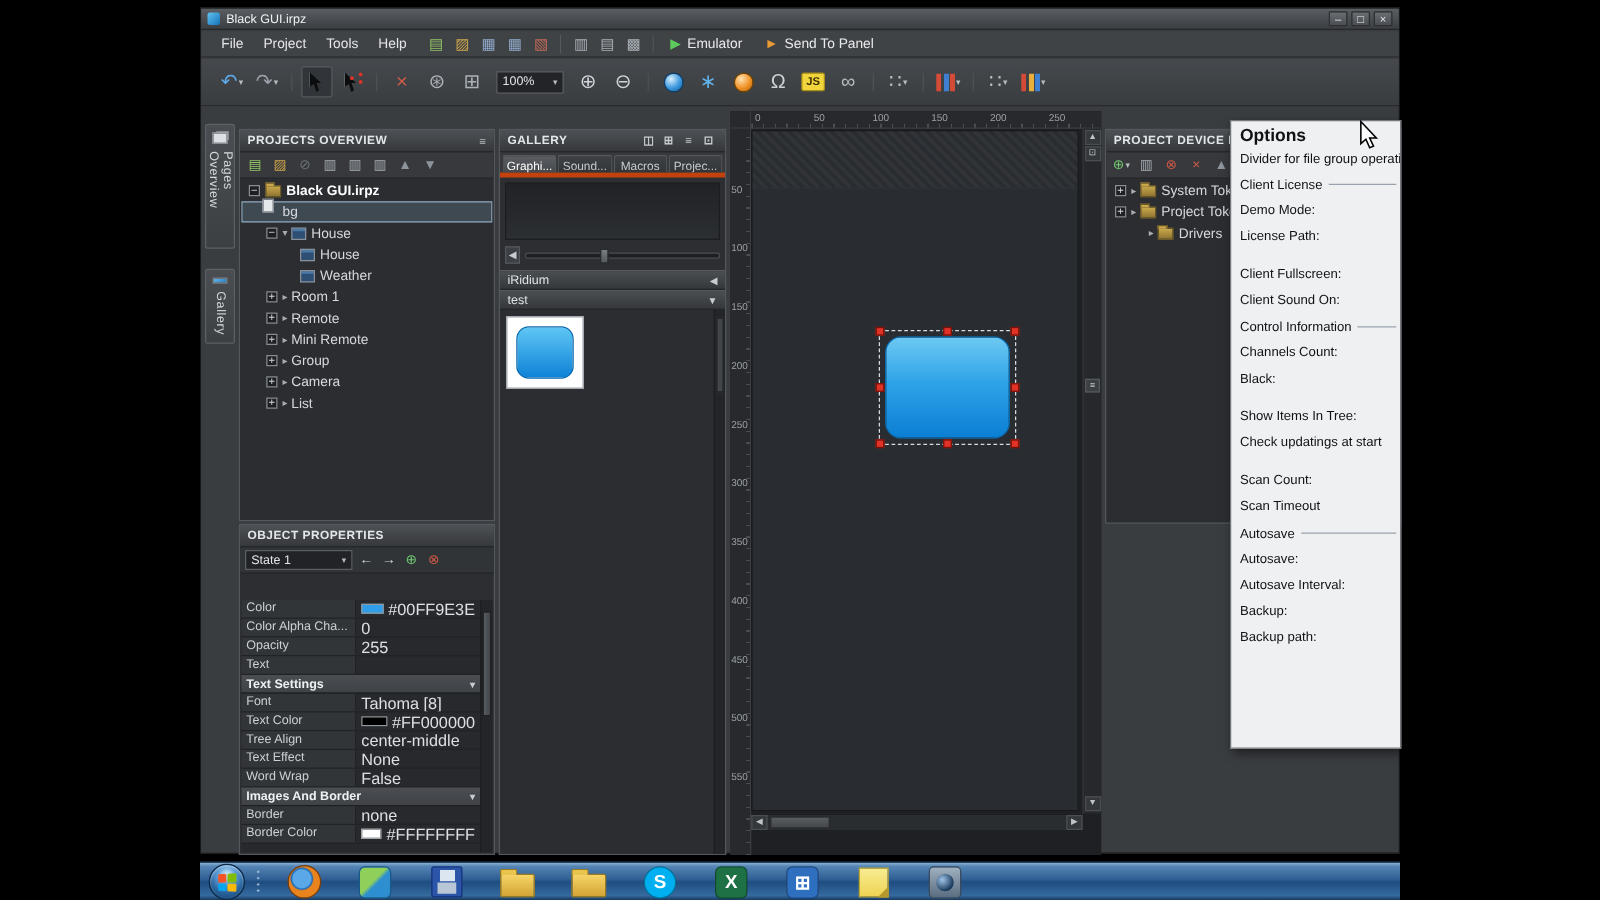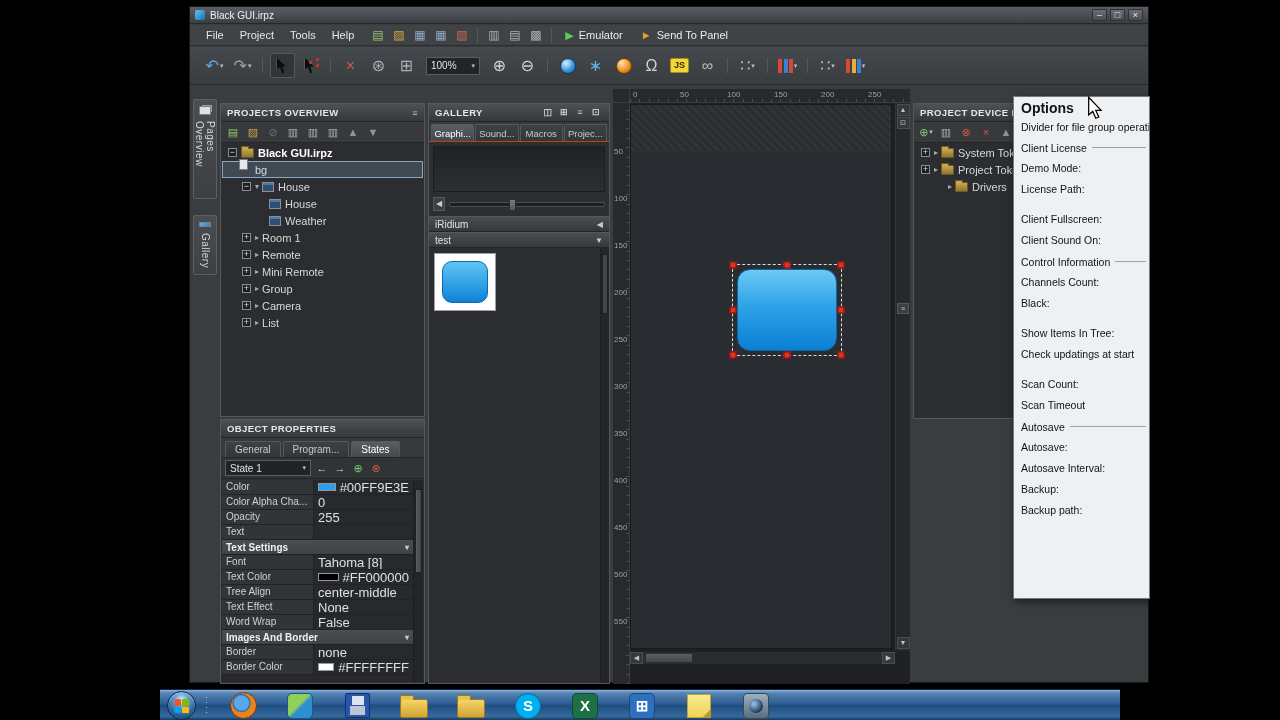--- a/index.html
+++ b/index.html
@@ -1,20 +1,20 @@
 <!DOCTYPE html>
 <html><head>
 <meta charset="utf-8">
 <style>
   * { margin:0; padding:0; box-sizing:border-box; }
   html,body { width:1280px; height:720px; }
   body { background:#000; font-family:"Liberation Sans", sans-serif; overflow:hidden; position:relative; }
   #screen { position:absolute; left:0; top:0; width:1280px; height:720px; background:#000; }
 
-  .app { position:absolute; left:160px; top:6px; width:960px; height:677px; background:#3a3d40; border:1px solid #17191b; color:#d4d7da; font-size:11px;margin-left:29px; }
+  .app { position:absolute; left:160px; top:6px; width:960px; height:677px; background:#3a3d40; border:1px solid #17191b; color:#d4d7da; font-size:11px; }
 
   
   .titlebar { position:absolute; left:0; top:0; width:100%; height:17px; background:linear-gradient(#5a5e63,#3b3e42); display:flex; align-items:center; padding:0 5px; border-bottom:1px solid #26282a; }
   .app-ico { width:10px; height:10px; border-radius:2px; background:linear-gradient(135deg,#62c3ef,#1472b8); margin-right:5px; }
   .title-text { flex:1; font-size:10px; color:#f0f2f4; }
   .win-controls { display:flex; gap:3px; }
   .win-btn { width:15px; height:12px; background:linear-gradient(#6a6e73,#4a4d51); border:1px solid #2d2f32; color:#e8eaec; font-size:9px; line-height:10px; text-align:center; border-radius:1px; }
 
   
   .menubar { position:absolute; left:0; top:18px; width:100%; height:21px; display:flex; align-items:center; padding:0 8px; background:#404346; border-bottom:1px solid #2b2d2f; }
@@ -100,21 +100,21 @@
   .plabel { width:92px; min-width:92px; background:#323537; border-right:1px solid #202225; padding:1px 4px; font-size:10px; color:#cdd1d5; white-space:nowrap; overflow:hidden; }
   .pvalue { flex:1; padding:1px 4px; font-size:13px; color:#dce0e3; display:flex; align-items:center; gap:4px; white-space:nowrap; overflow:hidden; }
   .prow.group { background:linear-gradient(#4a4e52,#3f4246); border-bottom:1px solid #1d1f21; padding:1px 4px; font-size:10px; font-weight:bold; color:#eef1f3; display:flex; align-items:center; }
   .grp-arrow { margin-left:auto; font-size:8px; color:#c8ccd0; }
   .swatch { width:24px; height:8px; border:1px solid #93989c; display:inline-block; }
   .pscroll { position:absolute; right:1px; top:60px; bottom:1px; width:10px; background:#232528; border-left:1px solid #1b1d1f; }
   .pthumb { position:absolute; left:1px; right:1px; top:9px; height:84px; background:linear-gradient(90deg,#585d62,#42464a); border:1px solid #1e2022; }
 
   
   .panel.gallery { left:238px; top:96px; width:182px; height:581px; display:flex; flex-direction:column; }
-  .gtabs { height:20px; display:flex; padding:2px 2px 0; gap:1px; background:#37393c; border-bottom:1px solid #c2410c; }
+  .gtabs { height:20px; display:flex; padding:2px 2px 0; gap:1px; background:#37393c; border-bottom:4px solid #c2410c; }
   .gtab { flex:1; text-align:center; padding:3px 1px; font-size:9.5px; color:#c6cacd; background:linear-gradient(#3e4144,#333639); border:1px solid #55595d; border-bottom:none; border-radius:2px 2px 0 0; white-space:nowrap; overflow:hidden; }
   .gtab.active { background:linear-gradient(#5a5e63,#45484c); color:#fff; }
   .gpreview { margin:4px; height:46px; background:linear-gradient(#202225,#2c2f32); border:1px solid #1b1d1f; }
   .gslider { display:flex; align-items:center; height:16px; margin:0 4px 4px; gap:4px; }
   .gsl-btn { width:12px; height:14px; background:#3c3f43; border:1px solid #55595d; color:#c8ccd0; font-size:8px; line-height:12px; text-align:center; }
   .gsl-track { flex:1; height:5px; background:#1d1f21; border:1px solid #4a4e52; border-radius:2px; position:relative; }
   .gsl-thumb { position:absolute; left:38%; top:-4px; width:7px; height:12px; background:linear-gradient(#787d82,#54585c); border:1px solid #2a2c2e; border-radius:1px; }
   .gsection { height:16px; background:linear-gradient(#4a4e52,#35383b); border-top:1px solid #55595d; border-bottom:1px solid #232527; display:flex; align-items:center; padding:0 6px; font-size:10px; color:#dfe2e5; }
   .gsec-arrow { margin-left:auto; font-size:8px; color:#c8ccd0; }
   .gitems { flex:1; background:#2b2d30; padding:5px; position:relative; }
@@ -422,25 +422,20 @@
             <span class="tarrow" data-name="tree-arrow-icon">▸</span>
             <span class="tlabel" data-name="tree-item-label">List</span>
           </div>
         </div>
     </div>
 
     <div class="panel objprops" data-name="object-properties-panel">
       <div class="panel-hd" data-name="panel-header">
         <span data-name="panel-title">OBJECT PROPERTIES</span>
       </div>
-      <div class="otabs" id="op-tabs" data-name="object-properties-tabs">
-          <span class="otab" data-name="tab-general">General</span>
-          <span class="otab" data-name="tab-program">Program...</span>
-          <span class="otab active" data-name="tab-states">States</span>
-        </div>
       <div class="staterow" data-name="state-row">
         <div class="state-combo" data-name="state-select">
           <span class="st-val" data-name="state-select-value">State 1</span>
           <span class="combo-caret" data-name="chevron-down-icon">▾</span>
         </div>
         <div class="sbtns" id="state-btns" data-name="state-buttons">
             <span class="tbico" data-name="prev-state-icon">
               <span class="glyph" data-name="prev-state-icon-glyph" style="color: rgb(210, 214, 218);">←</span>
             </span>
             <span class="tbico" data-name="next-state-icon">

